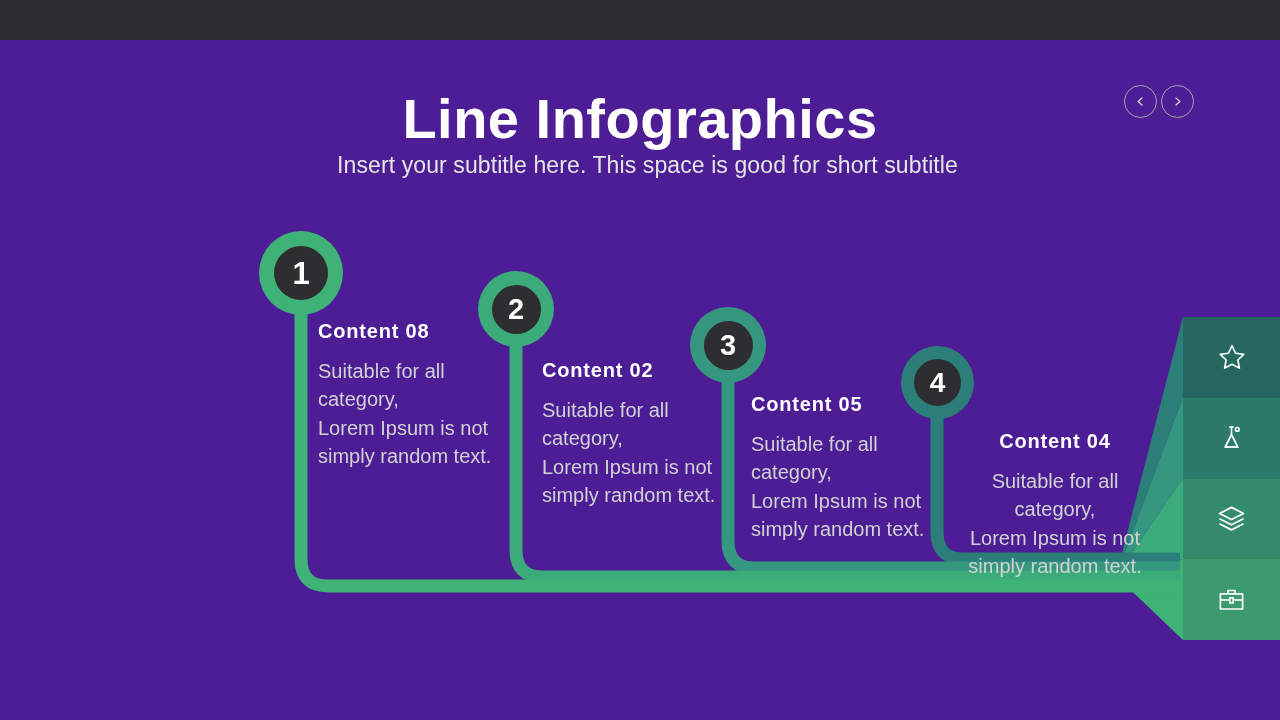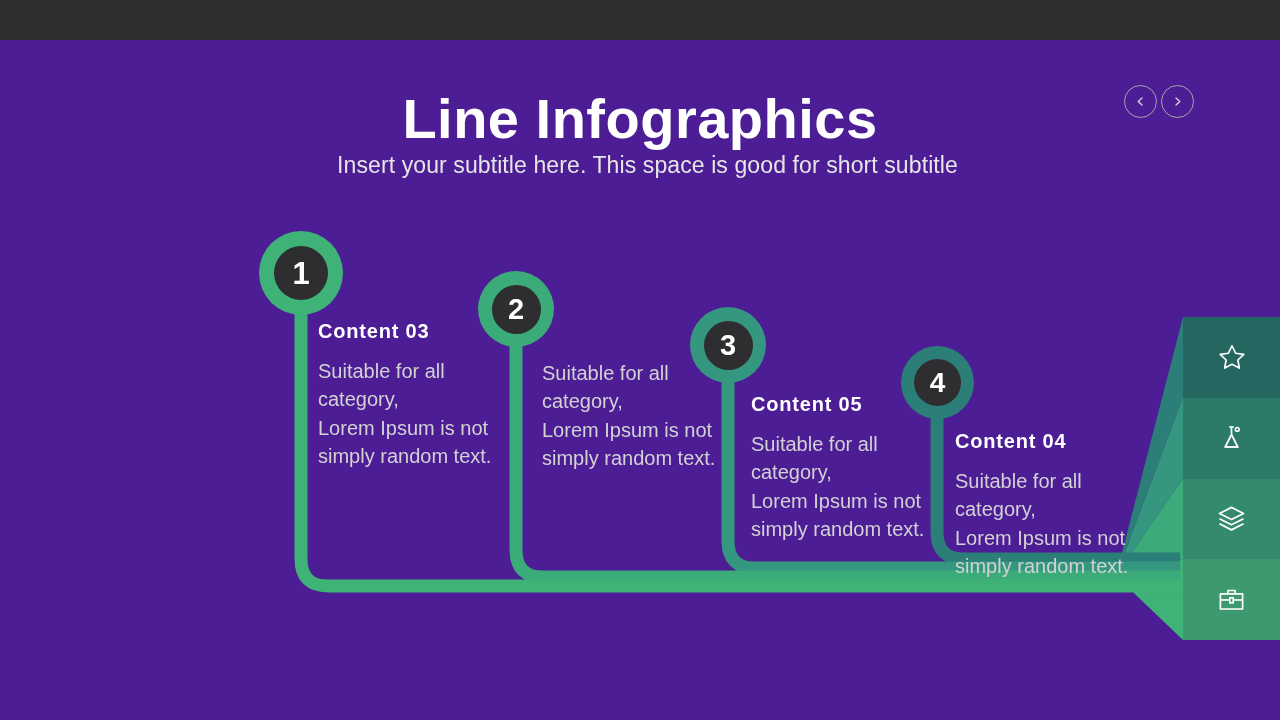--- a/index.html
+++ b/index.html
@@ -131,37 +131,38 @@
     <div class="marker-inner" style="width: 49px; height: 49px; font-size: 29px; background: rgb(46, 46, 48);">2</div>
   </div>
   <div class="marker" id="marker-3" style="left: 690px; top: 267px; width: 76px; height: 76px; background: rgb(53, 151, 127);">
     <div class="marker-inner" style="width: 49px; height: 49px; font-size: 29px; background: rgb(46, 46, 48);">3</div>
   </div>
   <div class="marker" id="marker-4" style="left: 901px; top: 306px; width: 73px; height: 73px; background: rgb(44, 127, 121);">
     <div class="marker-inner" style="width: 47px; height: 47px; font-size: 28px; background: rgb(46, 46, 48);">4</div>
   </div>
 
   <div class="block" style="left:318px; top:280px; width:200px;">
-    <h3>Content 03</h3>
+    <h3>Content 08</h3>
     <p style="color: rgb(210, 210, 212);">Suitable for all category,
 Lorem Ipsum is not
 simply random text.</p>
   </div>
   <div class="block" style="left:542px; top:319px; width:200px;">
+    <h3>Content 02</h3>
     <p style="color: rgb(210, 210, 212);">Suitable for all category,
 Lorem Ipsum is not
 simply random text.</p>
   </div>
   <div class="block" style="left:751px; top:353px; width:200px;">
     <h3>Content 05</h3>
     <p style="color: rgb(210, 210, 212);">Suitable for all category,
 Lorem Ipsum is not
 simply random text.</p>
   </div>
-  <div class="block" style="left:955px; top:390px; width:200px;">
+  <div class="block" style="left:955px; top:390px; width:200px;text-align:center;">
     <h3>Content 04</h3>
     <p style="color: rgb(210, 210, 212);">Suitable for all category,
 Lorem Ipsum is not
 simply random text.</p>
   </div>
 
   <div id="icon-panel">
 
     <div class="icon-cell" id="cell-0" style="background: rgb(37, 103, 96);">
       <svg width="30" height="30" viewBox="0 0 24 24">

